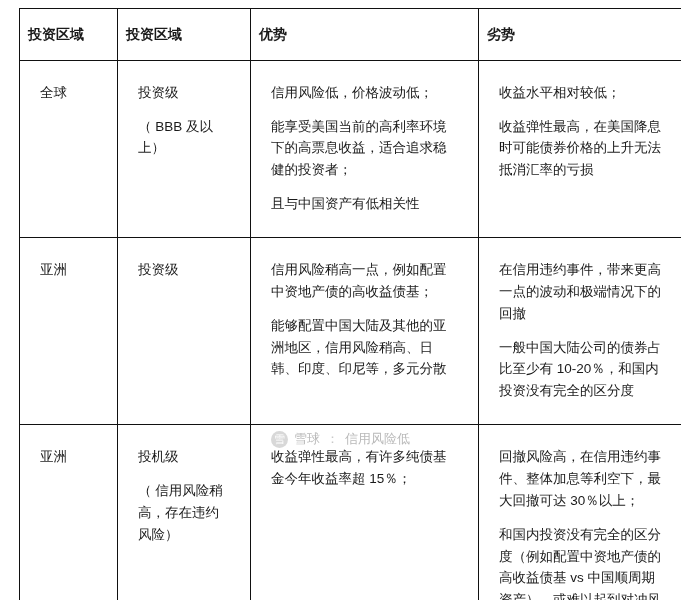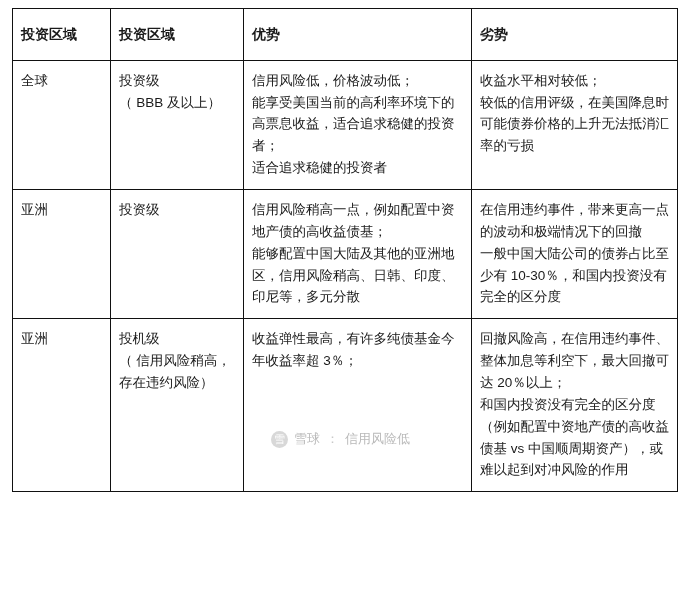--- a/index.html
+++ b/index.html
@@ -13,21 +13,21 @@
     font-family: "Liberation Sans", sans-serif;
     color: #1a1a1a;
     position: relative;
     overflow: hidden;
   }
   .page {
     position: relative;
     width: 681px;
     height: 459px;
     box-sizing: border-box;
-    padding: 8px 8px 0 12px;
+    padding: 8px 8px 0 19px;
   }
   table.matrix {
     border-collapse: collapse;
     width: 665px;
     table-layout: fixed;
   }
   table.matrix th,
   table.matrix td {
     border: 1px solid #111111;
     vertical-align: top;
@@ -44,21 +44,21 @@
     padding-bottom: 14px;
   }
   col.c-region { width: 98px; }
   col.c-rating { width: 133px; }
   col.c-pros   { width: 228px; }
   col.c-cons   { width: 206px; }
   td.region {
     font-size: 13.5px;
   }
   .cell-lines p {
-    margin: 0;
+    margin: 12px;
   }
   .footer {
     position: absolute;
     left: 0;
     bottom: 0;
     width: 681px;
     height: 40px;
     display: flex;
     align-items: center;
     justify-content: center;
@@ -105,56 +105,56 @@
         <td class="region cell-lines">
             <p>全球</p>
           </td>
         <td class="cell-lines">
             <p>投资级</p>
             <p>（ BBB 及以上）</p>
           </td>
         <td class="cell-lines">
             <p>信用风险低，价格波动低；</p>
             <p>能享受美国当前的高利率环境下的高票息收益，适合追求稳健的投资者；</p>
-            <p>适合追求稳健的投资者</p>
+            <p>且与中国资产有低相关性</p>
           </td>
         <td class="cell-lines">
             <p>收益水平相对较低；</p>
-            <p>较低的信用评级，在美国降息时可能债券价格的上升无法抵消汇率的亏损</p>
+            <p>收益弹性最高，在美国降息时可能债券价格的上升无法抵消汇率的亏损</p>
           </td>
       </tr>
       <tr>
         <td class="region cell-lines">
             <p>亚洲</p>
           </td>
         <td class="cell-lines">
             <p>投资级</p>
           </td>
         <td class="cell-lines">
             <p>信用风险稍高一点，例如配置中资地产债的高收益债基；</p>
             <p>能够配置中国大陆及其他的亚洲地区，信用风险稍高、日韩、印度、印尼等，多元分散</p>
           </td>
         <td class="cell-lines">
             <p>在信用违约事件，带来更高一点的波动和极端情况下的回撤</p>
-            <p>一般中国大陆公司的债券占比至少有 10-30％，和国内投资没有完全的区分度</p>
+            <p>一般中国大陆公司的债券占比至少有 10-20％，和国内投资没有完全的区分度</p>
           </td>
       </tr>
       <tr>
         <td class="region cell-lines">
             <p>亚洲</p>
           </td>
         <td class="cell-lines">
             <p>投机级</p>
             <p>（ 信用风险稍高，存在违约风险）</p>
           </td>
         <td class="cell-lines">
-            <p>收益弹性最高，有许多纯债基金今年收益率超 3％；</p>
+            <p>收益弹性最高，有许多纯债基金今年收益率超 15％；</p>
           </td>
         <td class="cell-lines">
-            <p>回撤风险高，在信用违约事件、整体加息等利空下，最大回撤可达 20％以上；</p>
+            <p>回撤风险高，在信用违约事件、整体加息等利空下，最大回撤可达 30％以上；</p>
             <p>和国内投资没有完全的区分度（例如配置中资地产债的高收益债基 vs 中国顺周期资产），或难以起到对冲风险的作用</p>
           </td>
       </tr>
     </tbody>
   </table>
 
   <div class="footer">
     <span class="badge">雪</span>
     <span>雪球</span>
     <span class="sep">：</span>

